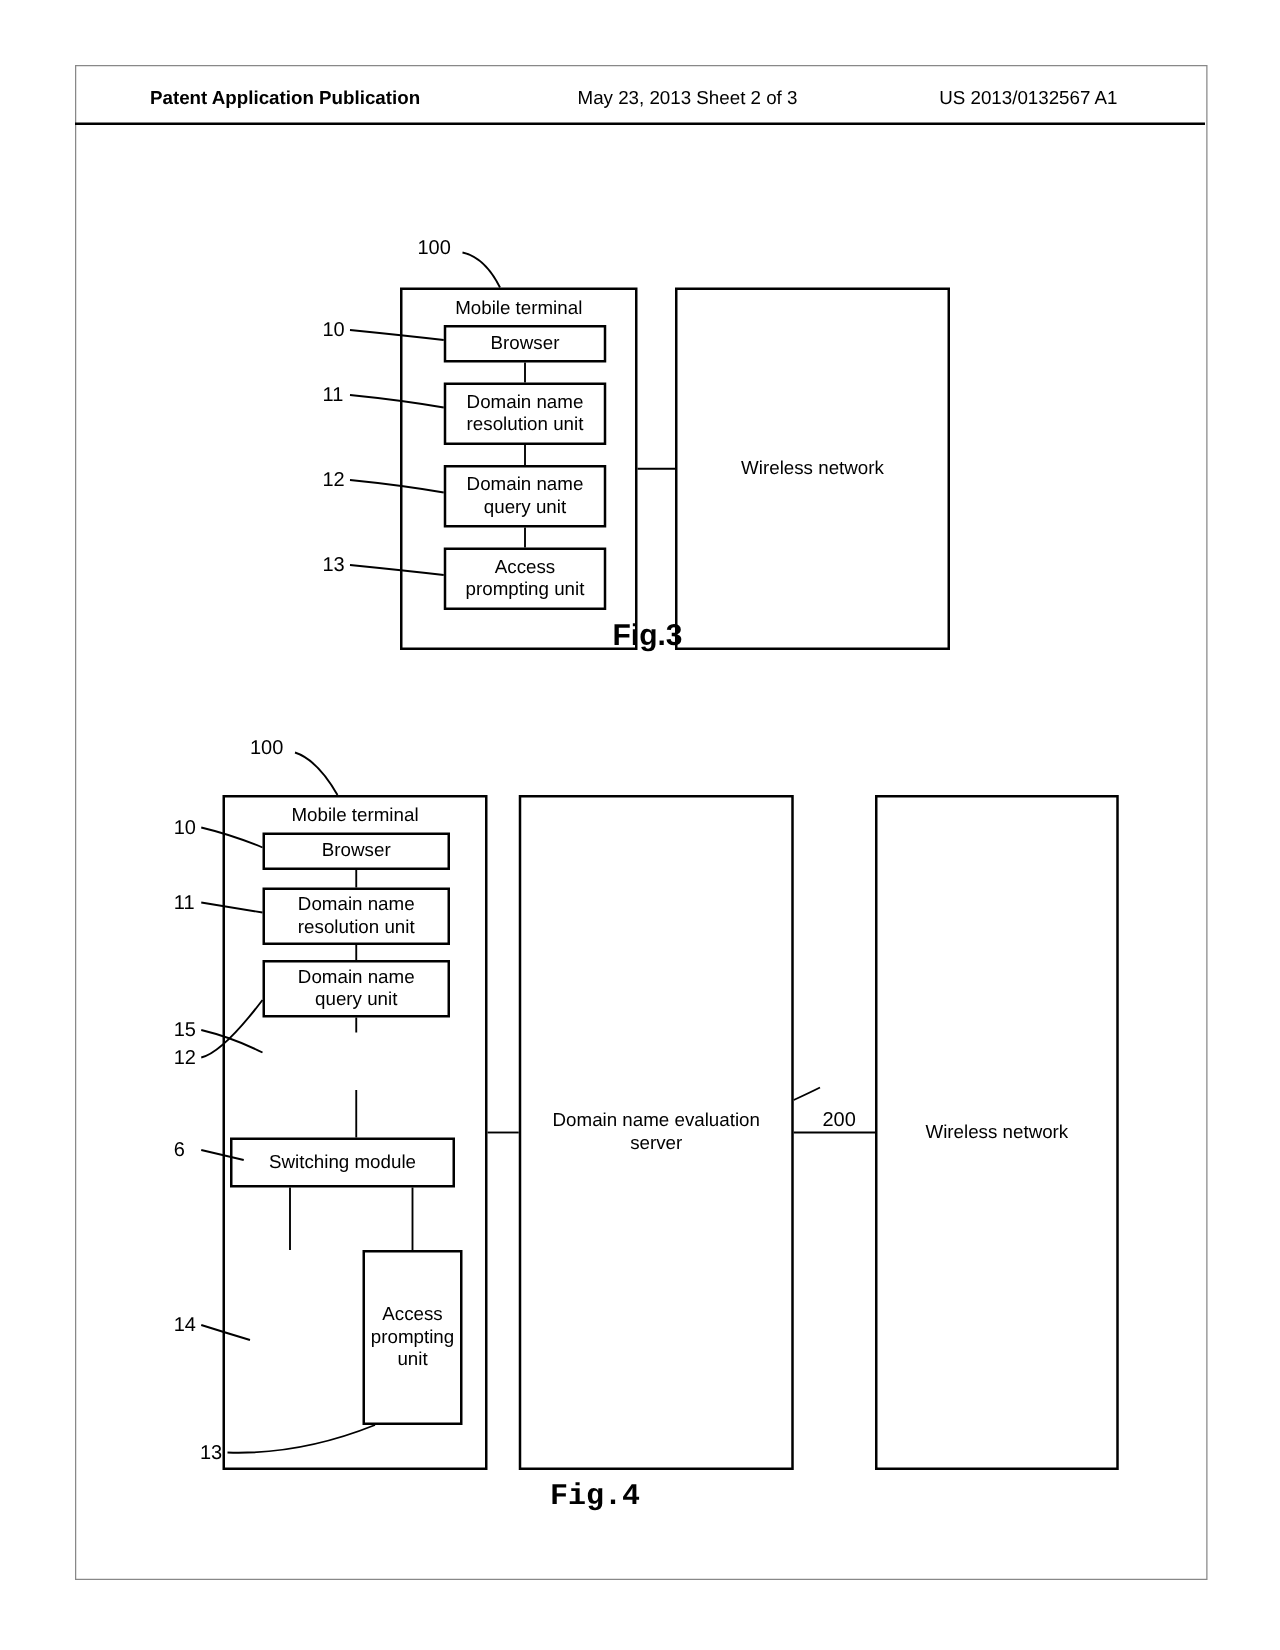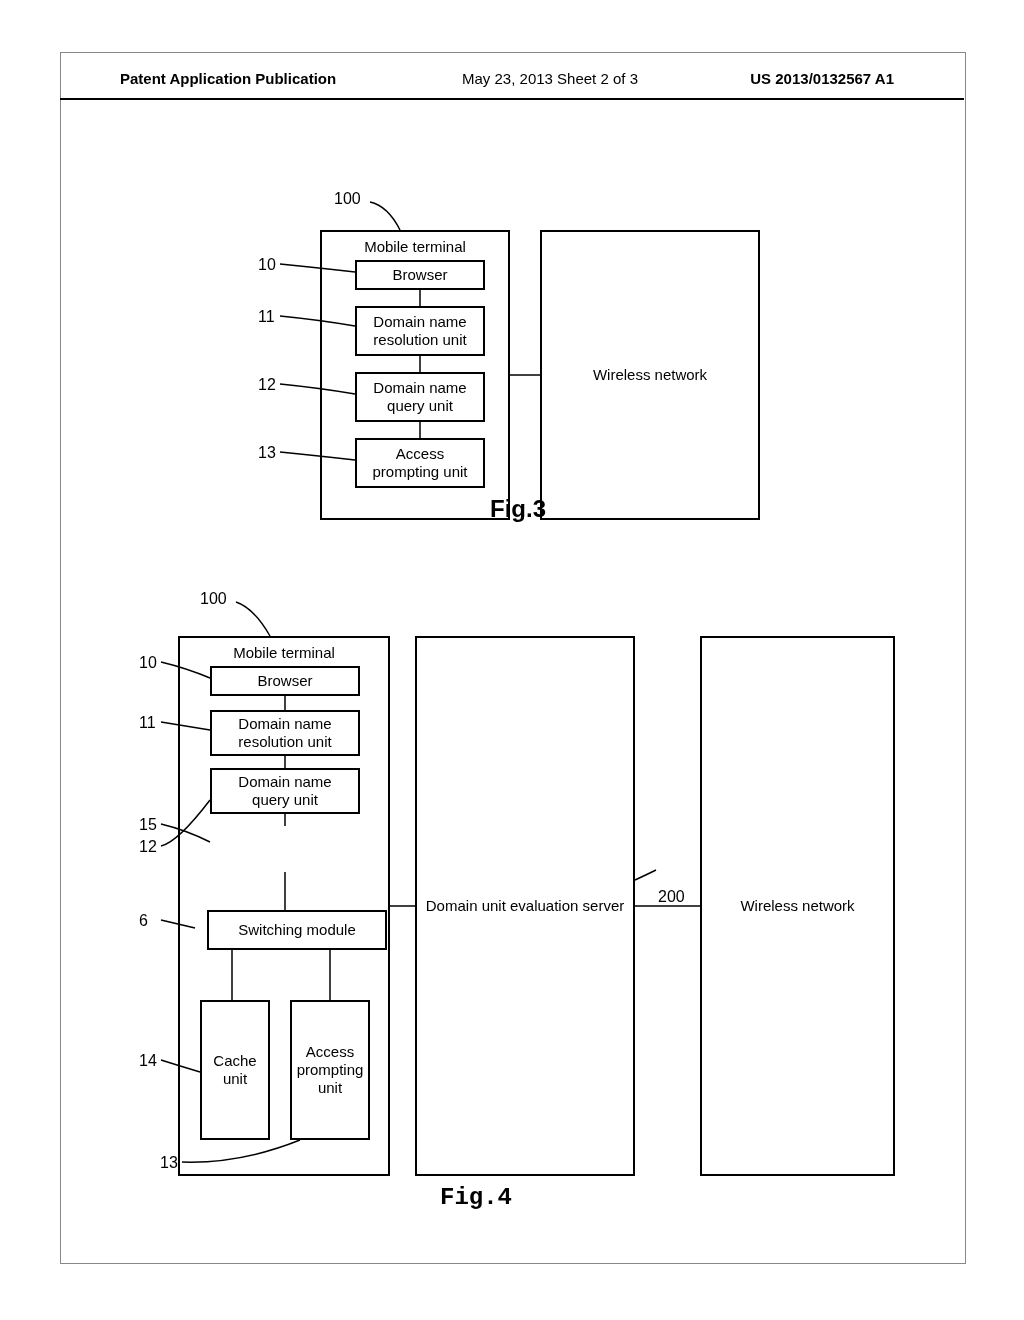--- a/index.html
+++ b/index.html
@@ -39,21 +39,21 @@
   }
   .header-mid {
     position: absolute;
     left: 340px;
     width: 300px;
     text-align: center;
   }
   .header-right {
     position: absolute;
     right: 70px;
-    font-weight: bold;
+    font-weight: normal;
   }
   .header-line {
     position: absolute;
     left: 60px;
     top: 98px;
     width: 904px;
     height: 0;
     border-top: 2px solid #000;
   }
 
@@ -139,32 +139,29 @@
 
   <div class="box" style="left:210px; top:666px; width:150px; height:30px;">
     <div class="inner">Browser</div>
   </div>
   <div class="box" style="left:210px; top:710px; width:150px; height:46px;">
     <div class="inner">Domain name resolution unit</div>
   </div>
   <div class="box" style="left:210px; top:768px; width:150px; height:46px;">
     <div class="inner">Domain name query unit</div>
   </div>
-  <div class="box" style="left:207px; top:910px; width:180px; height:40px;">
+  <div class="box" style="left:184px; top:910px; width:180px; height:40px;">
     <div class="inner">Switching module</div>
-  </div>
-  <div class="box" style="left:200px; top:1000px; width:70px; height:140px;">
-    <div class="inner">Cache unit</div>
   </div>
   <div class="box" style="left:290px; top:1000px; width:80px; height:140px;">
     <div class="inner">Access prompting unit</div>
   </div>
 
   <div class="box" style="left:415px; top:636px; width:220px; height:540px;">
-    <div class="inner">Domain unit evaluation server</div>
+    <div class="inner">Domain name evaluation server</div>
   </div>
 
   <div class="box" style="left:700px; top:636px; width:195px; height:540px;">
     <div class="inner">Wireless network</div>
   </div>
 
   <div class="label" style="left:200px; top:590px;">100</div>
   <div class="label" style="left:139px; top:654px;">10</div>
   <div class="label" style="left:139px; top:714px;">11</div>
   <div class="label" style="left:139px; top:816px;">15</div>

